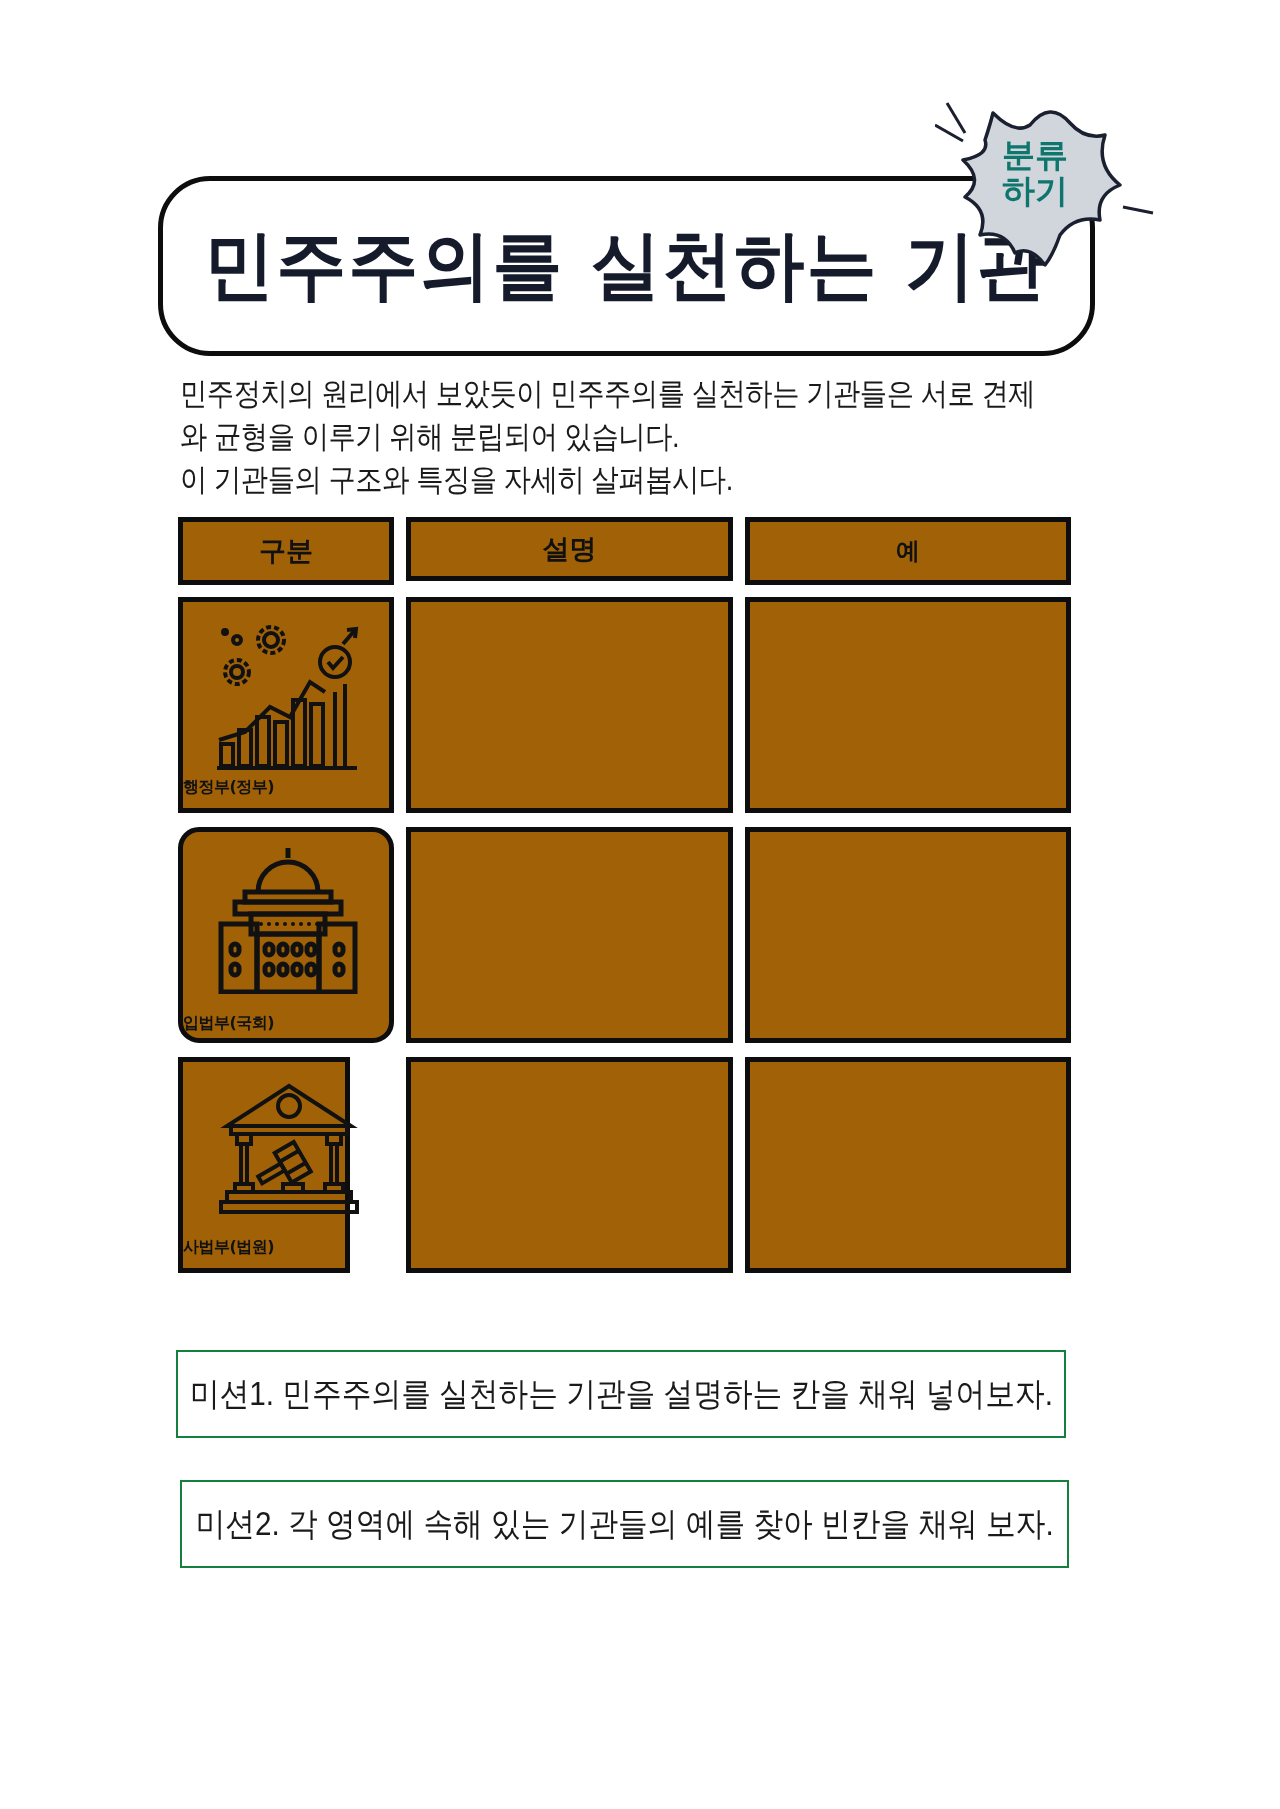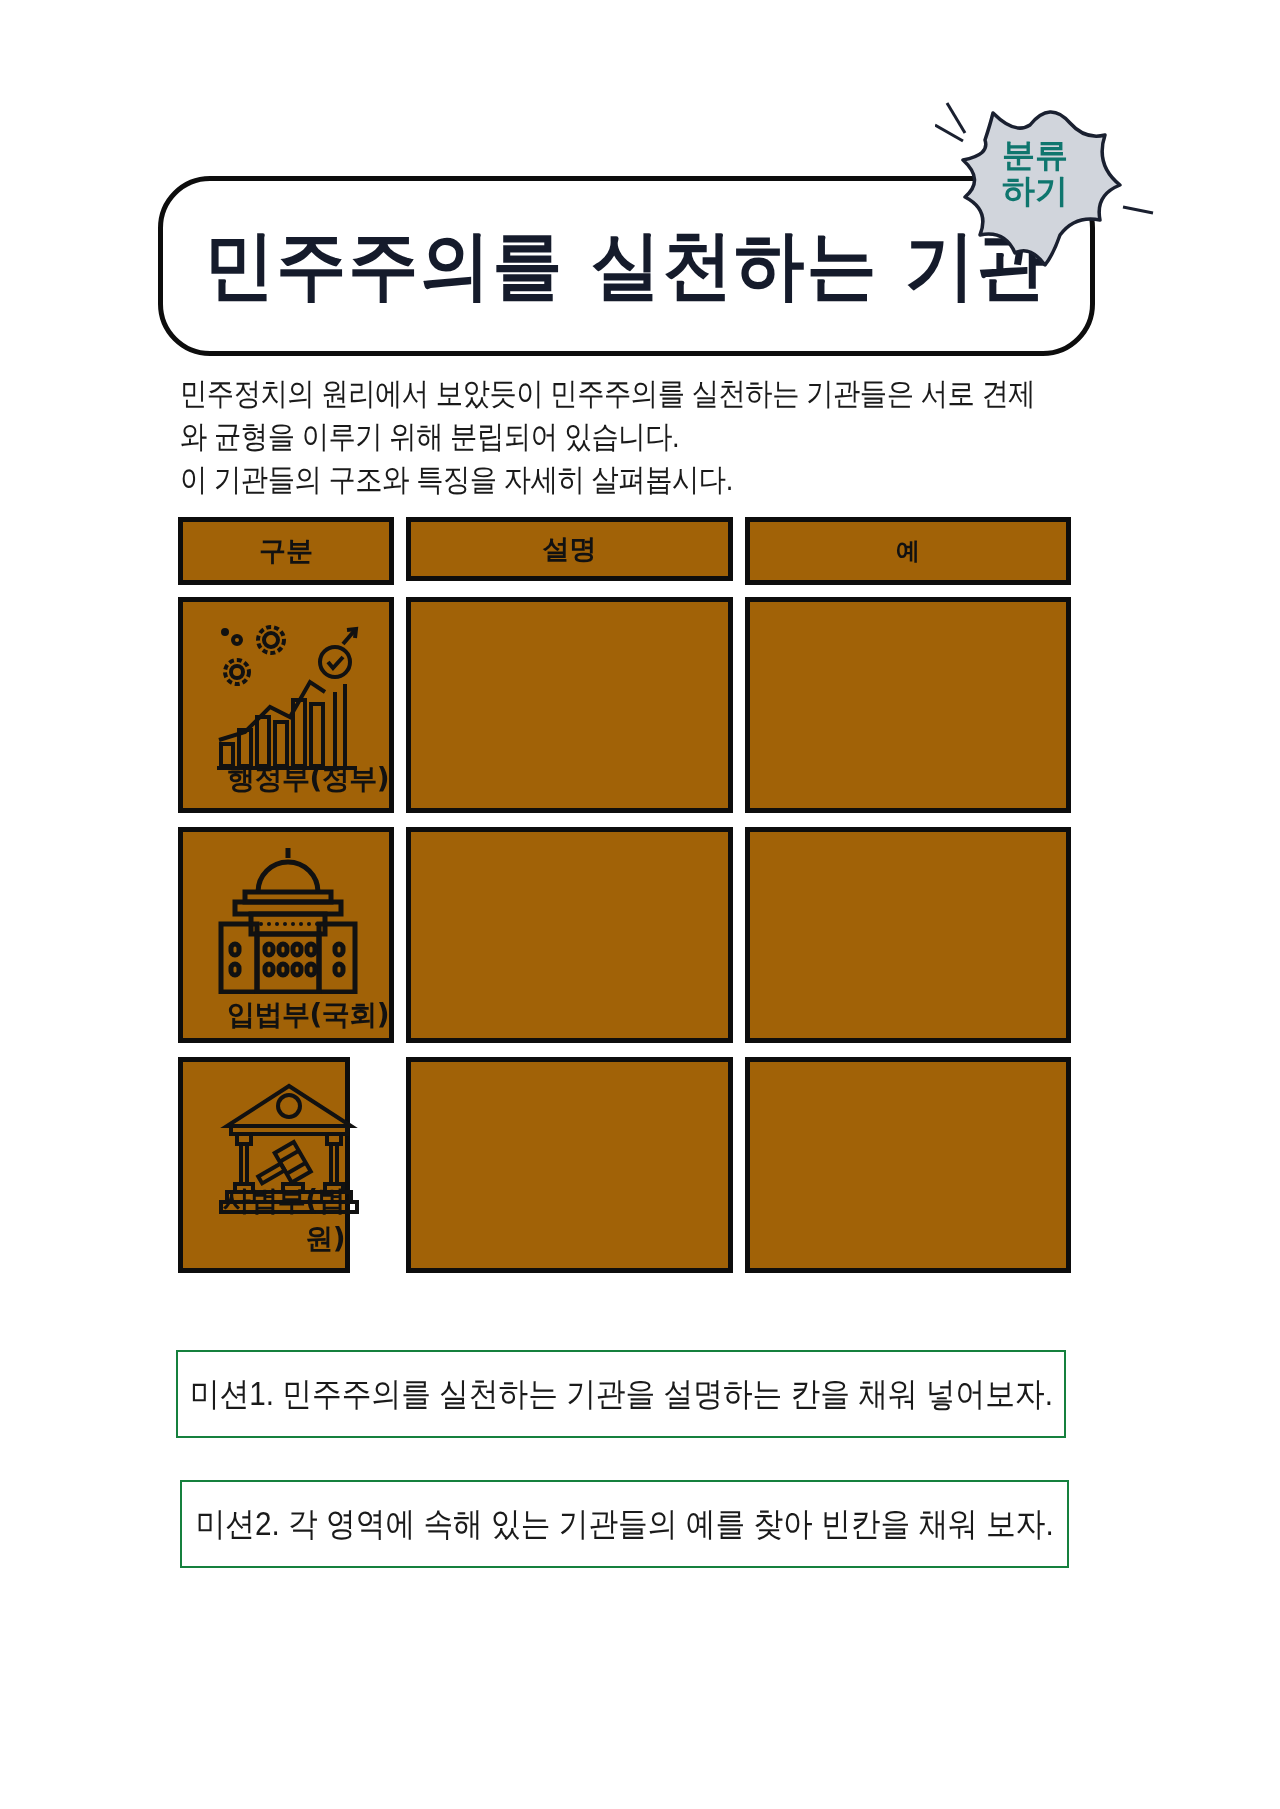--- a/index.html
+++ b/index.html
@@ -43,22 +43,22 @@
   
   .cell {
     position: absolute; box-sizing: border-box; border: 5px solid #0d0d0d; background: #a16207;
   }
   .hdr-text {
     position: absolute; left: 0; right: 0; top: 0; bottom: 0;
     display: flex; align-items: center; justify-content: center;
     font-weight: bold; font-size: 27px; color: #111;
   }
   .cat-label {
-    position: absolute; left: 0; right: 0; bottom: 10px; text-align: right;
-    font-weight: bold; font-size: 28px; color: #111; letter-spacing: -0.5px;
+    position: absolute; left: 0; right: 0; bottom: 10px; text-align: left;
+    font-weight: bold; font-size: 16px; color: #111; letter-spacing: -0.5px;
   }
   .cat-icon { position: absolute; left: 32px; top: 20px; width: 150px; height: 150px; }
 
   
   .mission {
     position: absolute; box-sizing: border-box; border: 2px solid #15803d; background: #fff;
     display: flex; align-items: center; justify-content: center;
   }
   .mission span {
     font-family: "Liberation Sans", sans-serif; font-size: 33px; color: #1a1a1a;
@@ -122,21 +122,21 @@
     <rect x="96" y="82" width="12" height="62"></rect>
     <line x1="120" y1="70" x2="120" y2="144"></line>
       <line x1="130" y1="62" x2="130" y2="144"></line>
     <line x1="2" y1="146" x2="142" y2="146"></line>
   </svg>
   <div class="cat-label">행정부(정부)</div>
 </div>
 <div class="cell" style="left:406px;top:597px;width:327px;height:216px;"></div>
 <div class="cell" style="left:745px;top:597px;width:326px;height:216px;"></div>
 
-<div class="cell" style="left:178px;top:827px;width:216px;height:216px;">
+<div class="cell" style="left:178px;top:827px;width:216px;height:216px;border-radius:21px;">
   <svg class="cat-icon" viewBox="0 0 150 150" fill="none" stroke="#111" stroke-width="5" style="left:30px;top:12px;">
     <line x1="75" y1="4" x2="75" y2="14"></line>
     <path d="M45,48 A30,30 0 0 1 105,48"></path>
     <rect x="32" y="48" width="86" height="10"></rect>
     <rect x="22" y="58" width="106" height="12"></rect>
     <rect x="38" y="70" width="74" height="20"></rect>
     <rect x="8" y="80" width="36" height="68"></rect>
     <rect x="106" y="80" width="36" height="68"></rect>
     <rect x="44" y="90" width="62" height="58"></rect>
     <g fill="#111" stroke="none">

